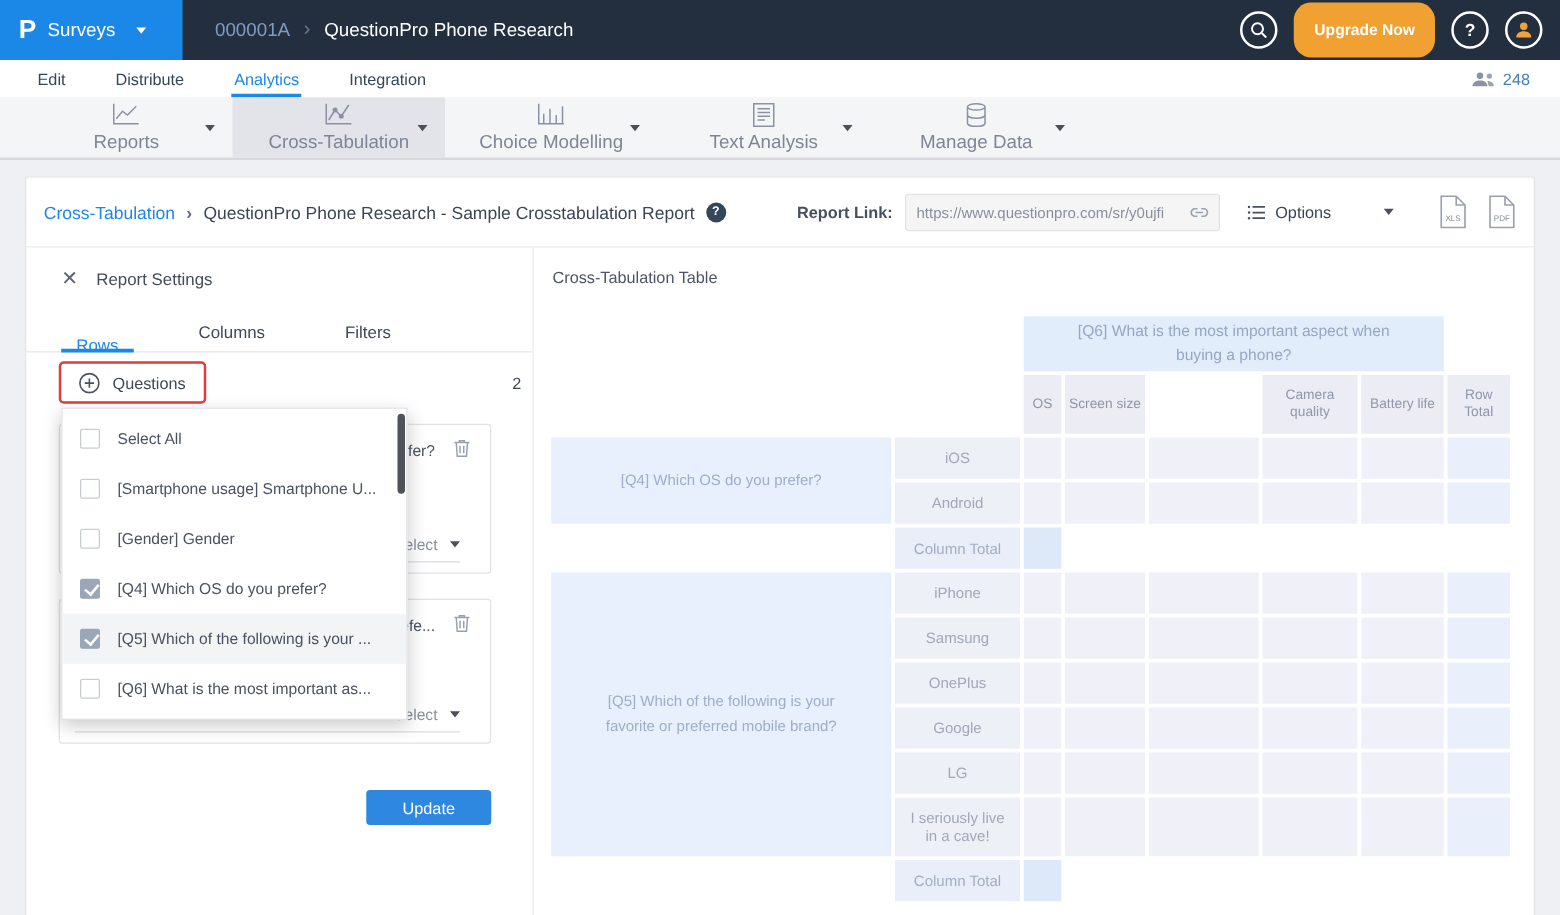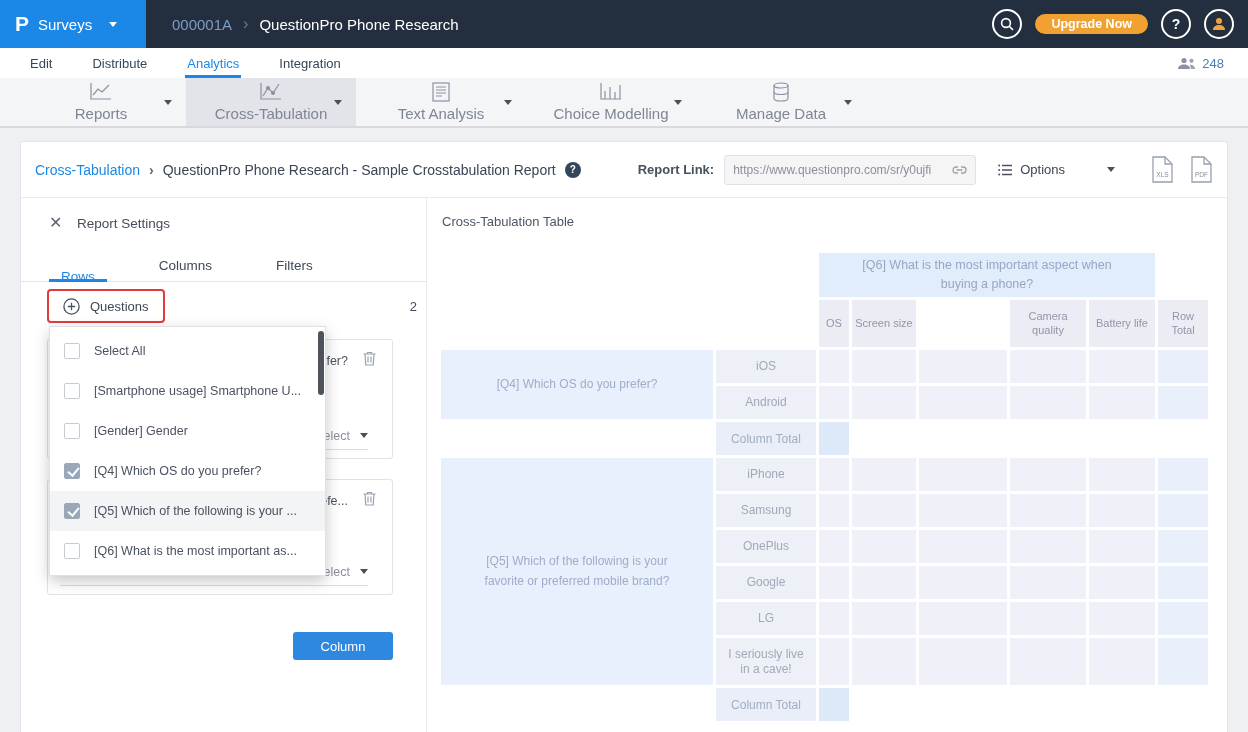--- a/index.html
+++ b/index.html
@@ -12,21 +12,21 @@
   .logo-p { color:#fff; font-weight:bold; font-size:21px; }
   .product { color:#fff; font-size:15px; }
   .tri { width:0; height:0; border-left:4px solid transparent; border-right:4px solid transparent; border-top:5px solid #4a4f58; }
   .tri.w { border-top-color:#fff; margin-left:8px; }
   .crumbs { position:absolute; left:172px; top:0; height:48px; display:flex; align-items:center; gap:11px; }
   .survey-id { color:#7d9cc2; font-size:15px; }
   .crumb-sep { color:#6b7c92; font-size:16px; }
   .survey-title { color:#fff; font-size:15px; }
   .top-right { position:absolute; right:14px; top:0; height:48px; display:flex; align-items:center; gap:13px; }
   .circle-btn { width:30px; height:30px; border:2px solid #fff; border-radius:50%; display:flex; align-items:center; justify-content:center; color:#fff; font-size:14px; font-weight:bold; cursor:pointer; }
-  .upgrade { height:20px; padding:0 16px; border-radius:14px; background:#f0a132; color:#fff; font-size:12.5px; font-weight:bold; display:flex; align-items:center; cursor:pointer; }
+  .upgrade { height:44px; padding:0 16px; border-radius:14px; background:#f0a132; color:#fff; font-size:12.5px; font-weight:bold; display:flex; align-items:center; cursor:pointer; }
 
   
   .navbar { position:absolute; top:48px; left:0; right:0; height:30px; background:#fff; display:flex; align-items:stretch; padding-left:28px; gap:36px; }
   .nav-tab { font-size:13px; color:#33475b; display:flex; align-items:center; position:relative; padding:0 2px; cursor:pointer; }
   .nav-tab.active { color:#1b87e6; }
   .nav-tab.active::after { content:""; position:absolute; left:0; right:0; bottom:0; height:3px; background:#1b87e6; }
   .nav-right { position:absolute; right:24px; top:0; height:30px; display:flex; align-items:center; gap:5px; color:#4a7db5; font-size:13px; cursor:pointer; }
 
   
   .toolbar { position:absolute; top:78px; left:0; right:0; height:50px; background:#f4f5f7; border-bottom:2px solid #d7d9de; display:flex; padding-left:16px; }
@@ -160,33 +160,33 @@
       <svg width="24" height="20" viewBox="0 0 24 20" fill="none" stroke="#8a92a3" stroke-width="1.2">
           <path d="M2 1v16h20"></path>
           <path d="M4 14l5-8 5 5 6-9"></path>
           <circle cx="9" cy="6" r="1.4" fill="#8a92a3"></circle>
           <circle cx="14" cy="11" r="1.4" fill="#8a92a3"></circle>
         </svg>
       <span class="tool-label">Cross-Tabulation</span>
       <span class="tri tool-caret"></span>
     </div>
     <div class="tool-item">
+      <svg width="24" height="20" viewBox="0 0 24 20" fill="none" stroke="#8a92a3" stroke-width="1.2">
+          <path d="M2 1v16h20"></path>
+          <path d="M6 17V9M11 17V5M16 17v-7M21 17V3"></path>
+        </svg>
+      <span class="tool-label">Choice Modelling</span>
+      <span class="tri tool-caret"></span>
+    </div>
+    <div class="tool-item">
       <svg width="20" height="20" viewBox="0 0 20 20" fill="none" stroke="#8a92a3" stroke-width="1.2">
           <rect x="2" y="1" width="16" height="18"></rect>
           <path d="M5 5h10M5 8h10M5 11h10M5 14h6"></path>
         </svg>
       <span class="tool-label">Text Analysis</span>
-      <span class="tri tool-caret"></span>
-    </div>
-    <div class="tool-item">
-      <svg width="24" height="20" viewBox="0 0 24 20" fill="none" stroke="#8a92a3" stroke-width="1.2">
-          <path d="M2 1v16h20"></path>
-          <path d="M6 17V9M11 17V5M16 17v-7M21 17V3"></path>
-        </svg>
-      <span class="tool-label">Choice Modelling</span>
       <span class="tri tool-caret"></span>
     </div>
     <div class="tool-item">
       <svg width="20" height="20" viewBox="0 0 20 20" fill="none" stroke="#8a92a3" stroke-width="1.2">
           <ellipse cx="10" cy="3.5" rx="7" ry="2.5"></ellipse>
           <path d="M3 3.5v13c0 1.4 3.1 2.5 7 2.5s7-1.1 7-2.5v-13"></path>
           <path d="M3 10c0 1.4 3.1 2.5 7 2.5s7-1.1 7-2.5"></path>
         </svg>
       <span class="tool-label">Manage Data</span>
       <span class="tri tool-caret"></span>
@@ -294,21 +294,21 @@
             <span class="cb checked"></span>
             <span class="q-label">[Q5] Which of the following is your ...</span>
           </div>
         <div class="q-item">
             <span class="cb"></span>
             <span class="q-label">[Q6] What is the most important as...</span>
           </div>
         <div class="q-scroll"></div>
       </div>
 
-      <div class="update-btn">Column</div>
+      <div class="update-btn">Update</div>
     </div>
 
     <div class="table-area">
       <div class="table-title">Cross-Tabulation Table</div>
       <div class="grid">
         <div class="q6h" style="grid-row:1;grid-column:3/8">[Q6] What is the most important aspect when buying a phone?</div>
 
         <div class="ch" style="grid-area:2/3">OS</div>
         <div class="ch" style="grid-area:2/4">Screen size</div>
         <div class="ch" style="grid-area:2/6">Camera quality</div>

